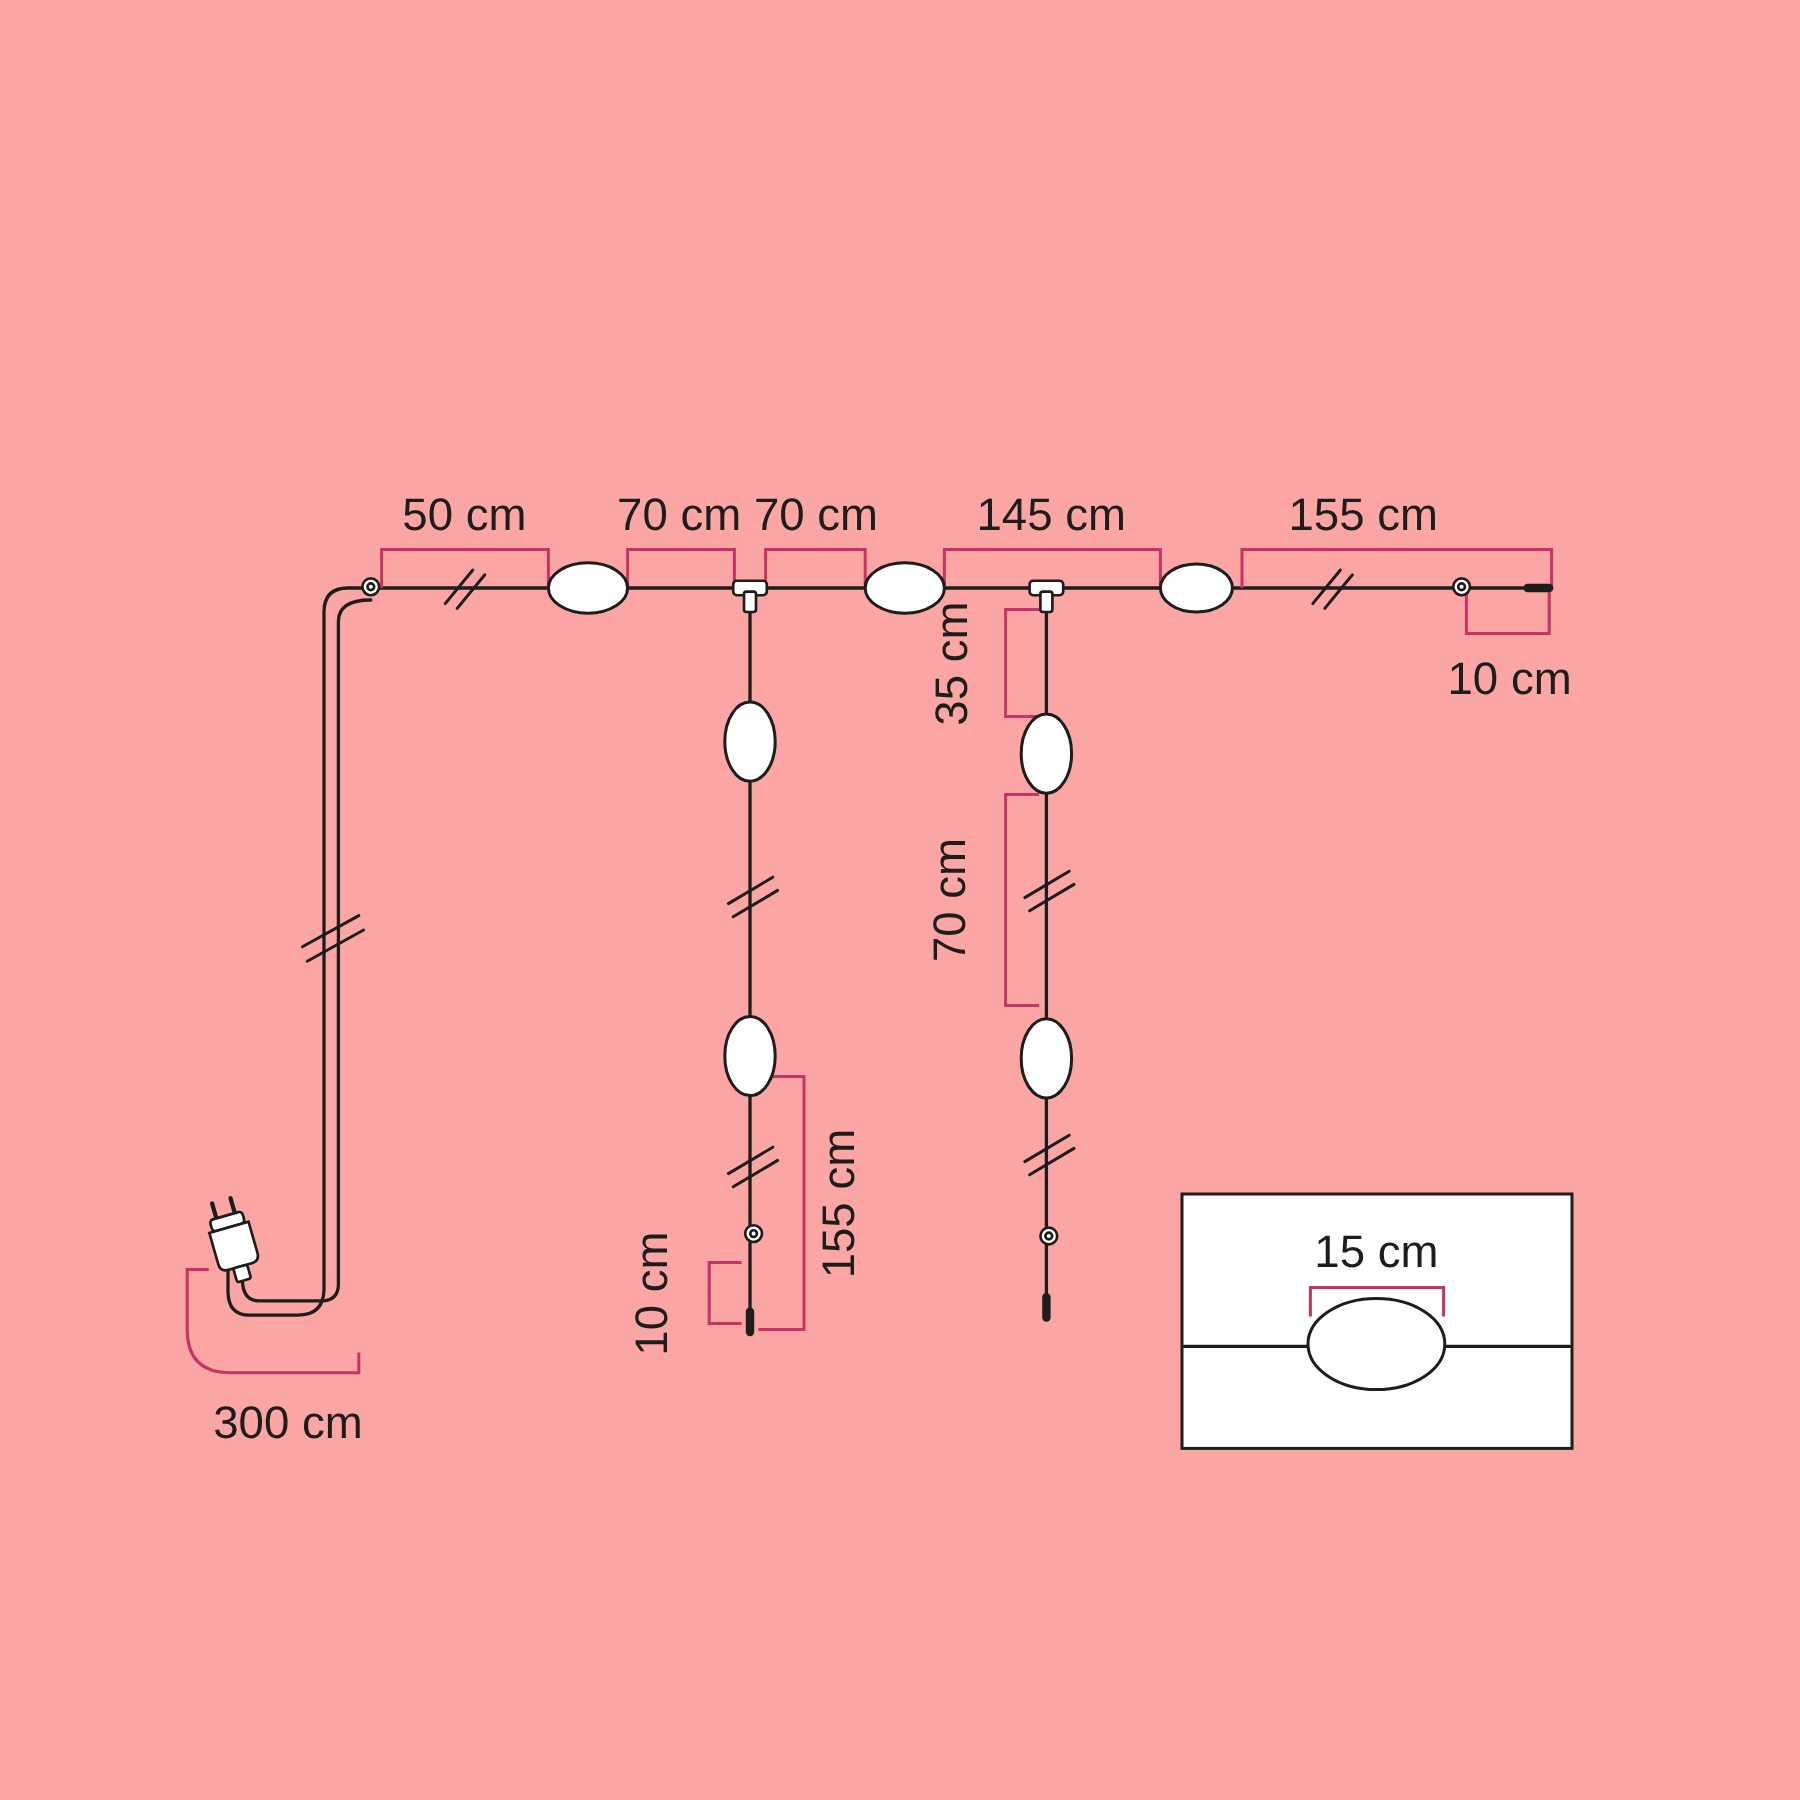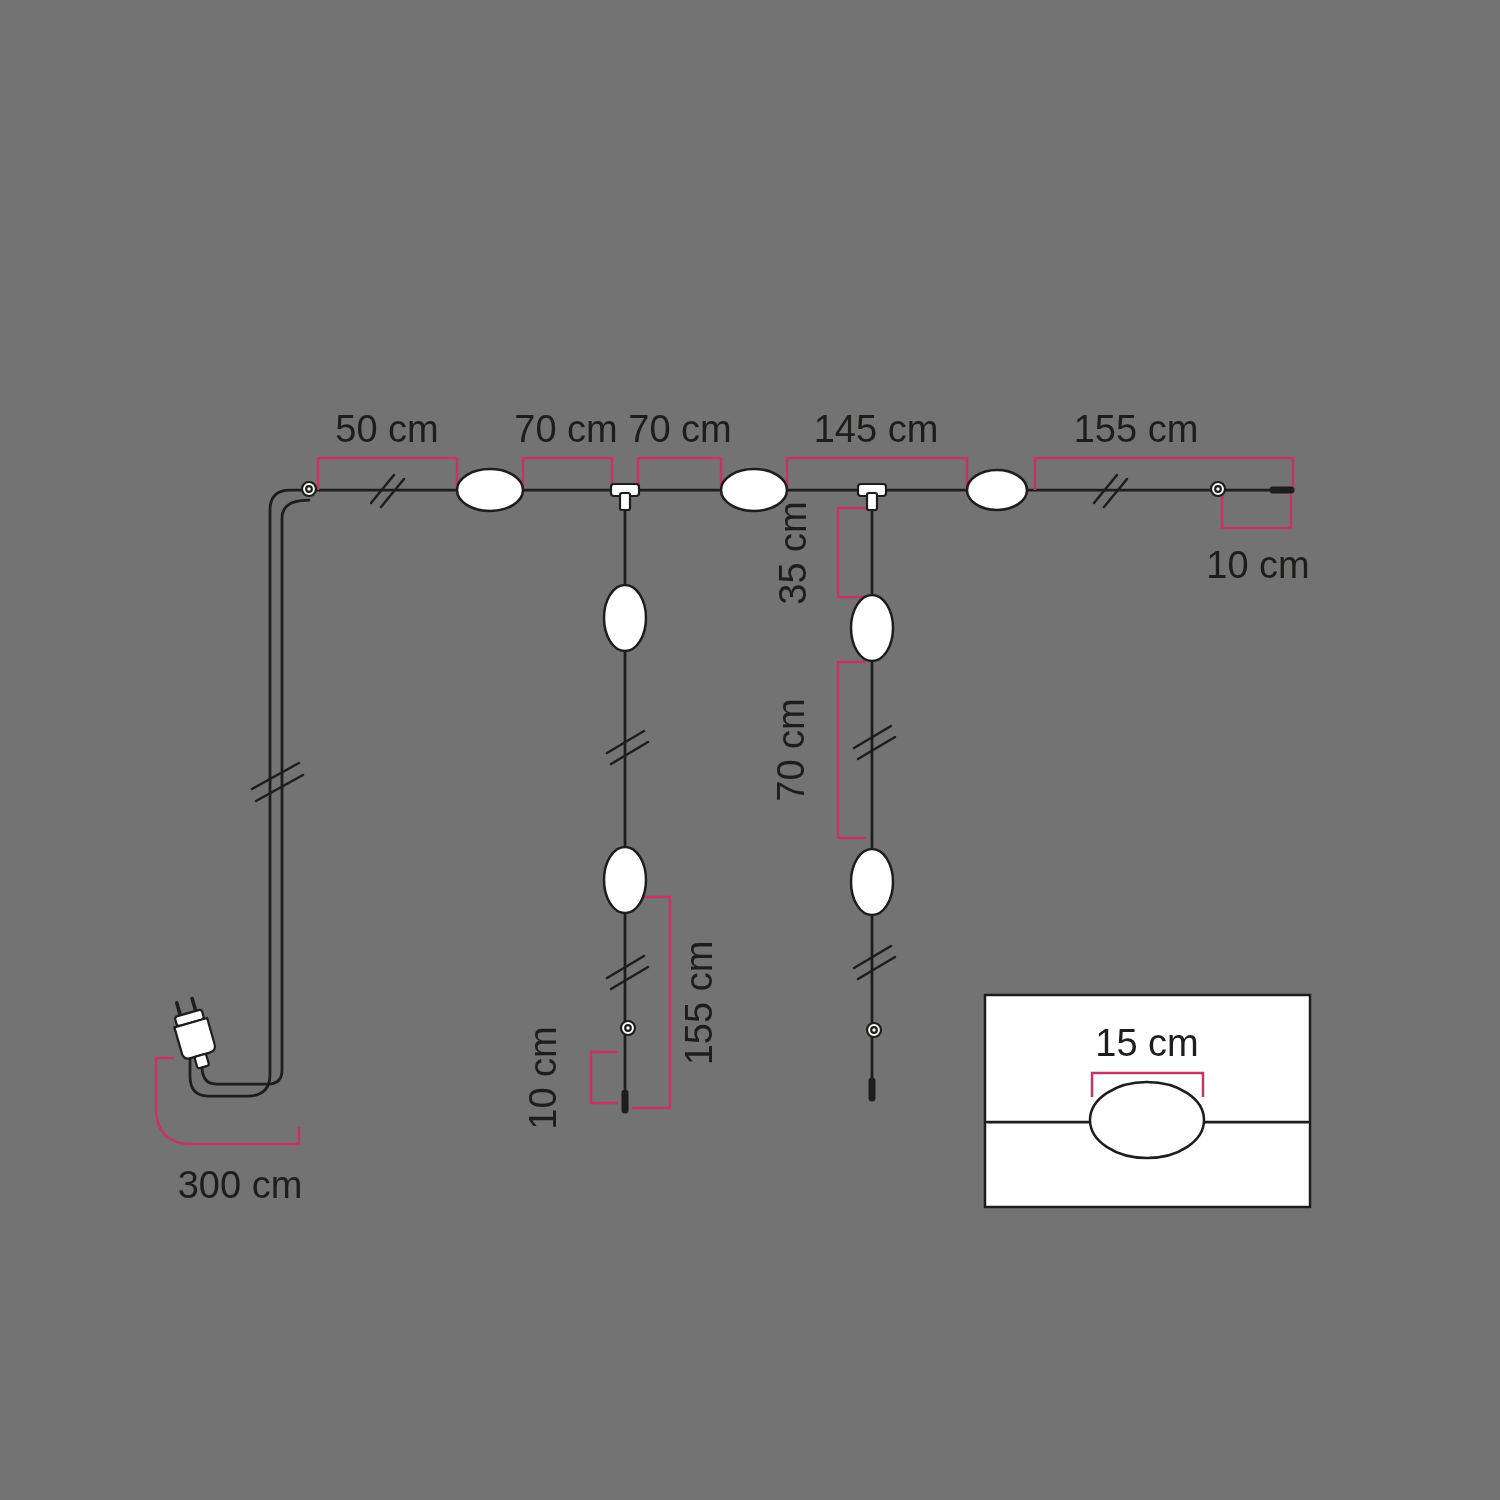--- a/index.html
+++ b/index.html
@@ -8,21 +8,21 @@
     background: #ffffff;
   }
   :root {
     --dim-color: #c53465;
     --line-color: #1d1d1b;
   }
   .stage {
     width: 1500px;
     height: 1500px;
     position: relative;
-    background: #737373;
+    background: #fca5a5;
   }
   svg { display: block; }
   .cable {
     fill: none;
     stroke: var(--line-color);
     stroke-width: 2.75;
     stroke-linejoin: round;
     stroke-linecap: round;
   }
   .brk {

